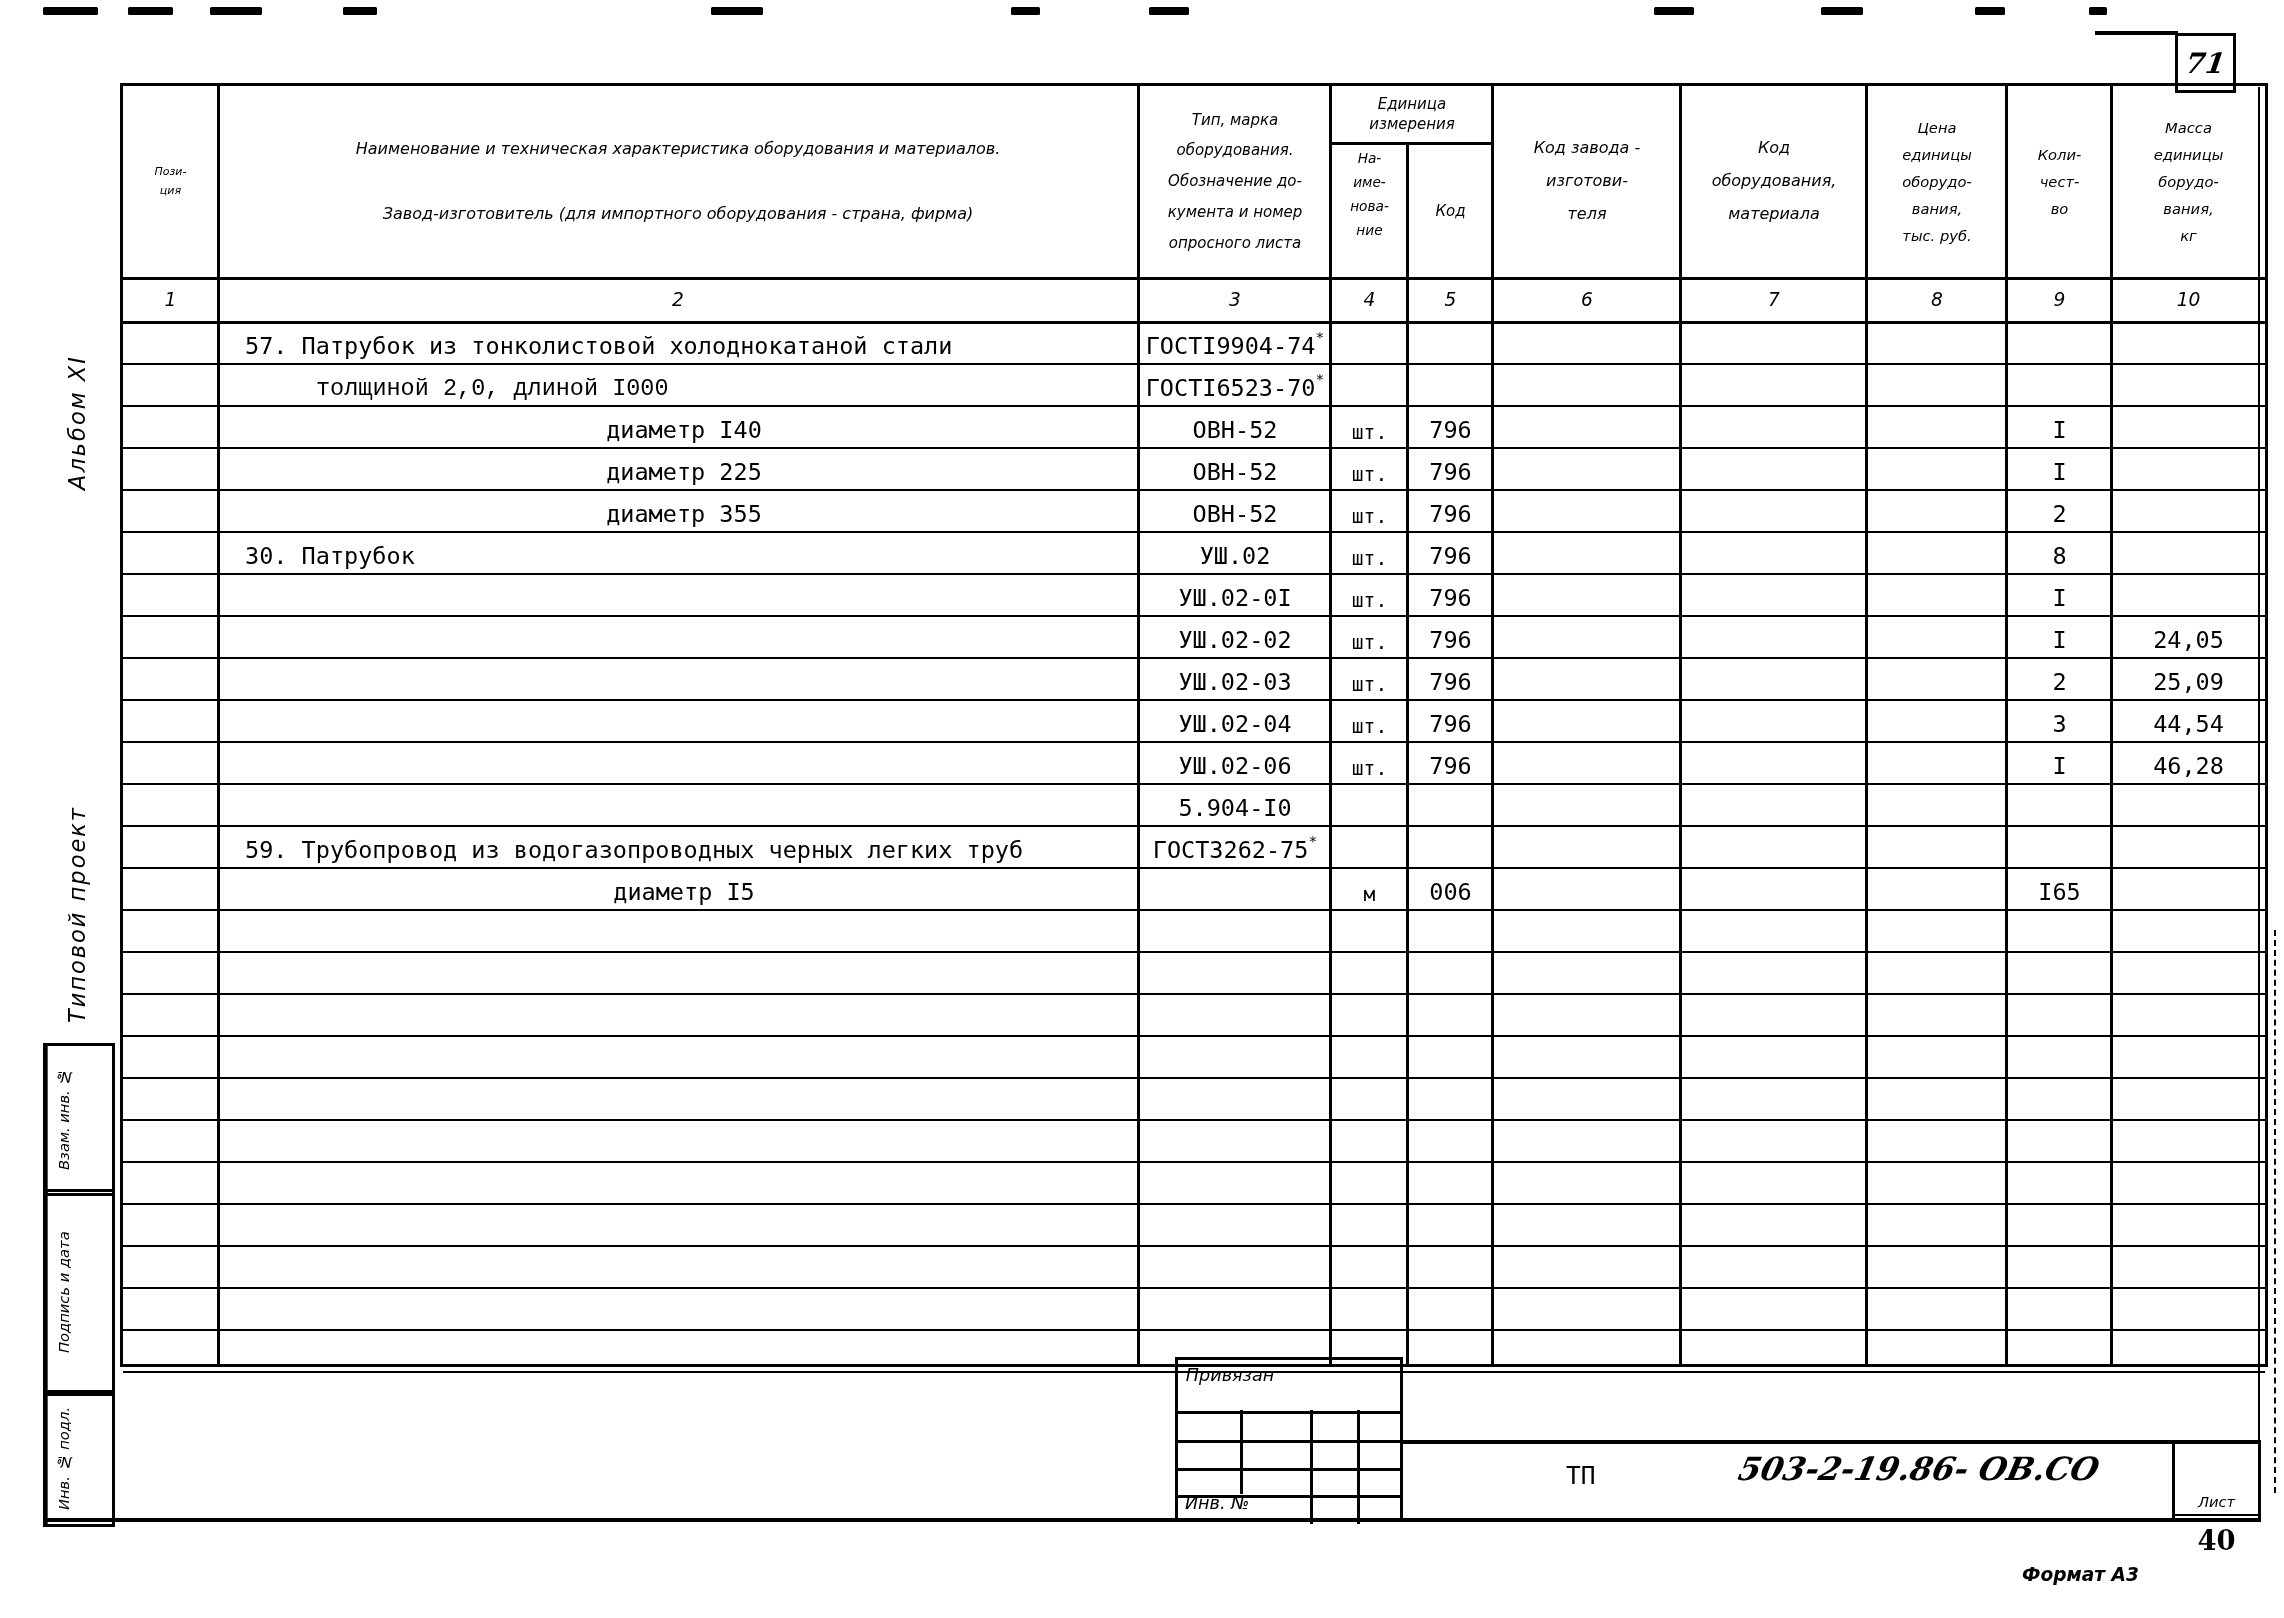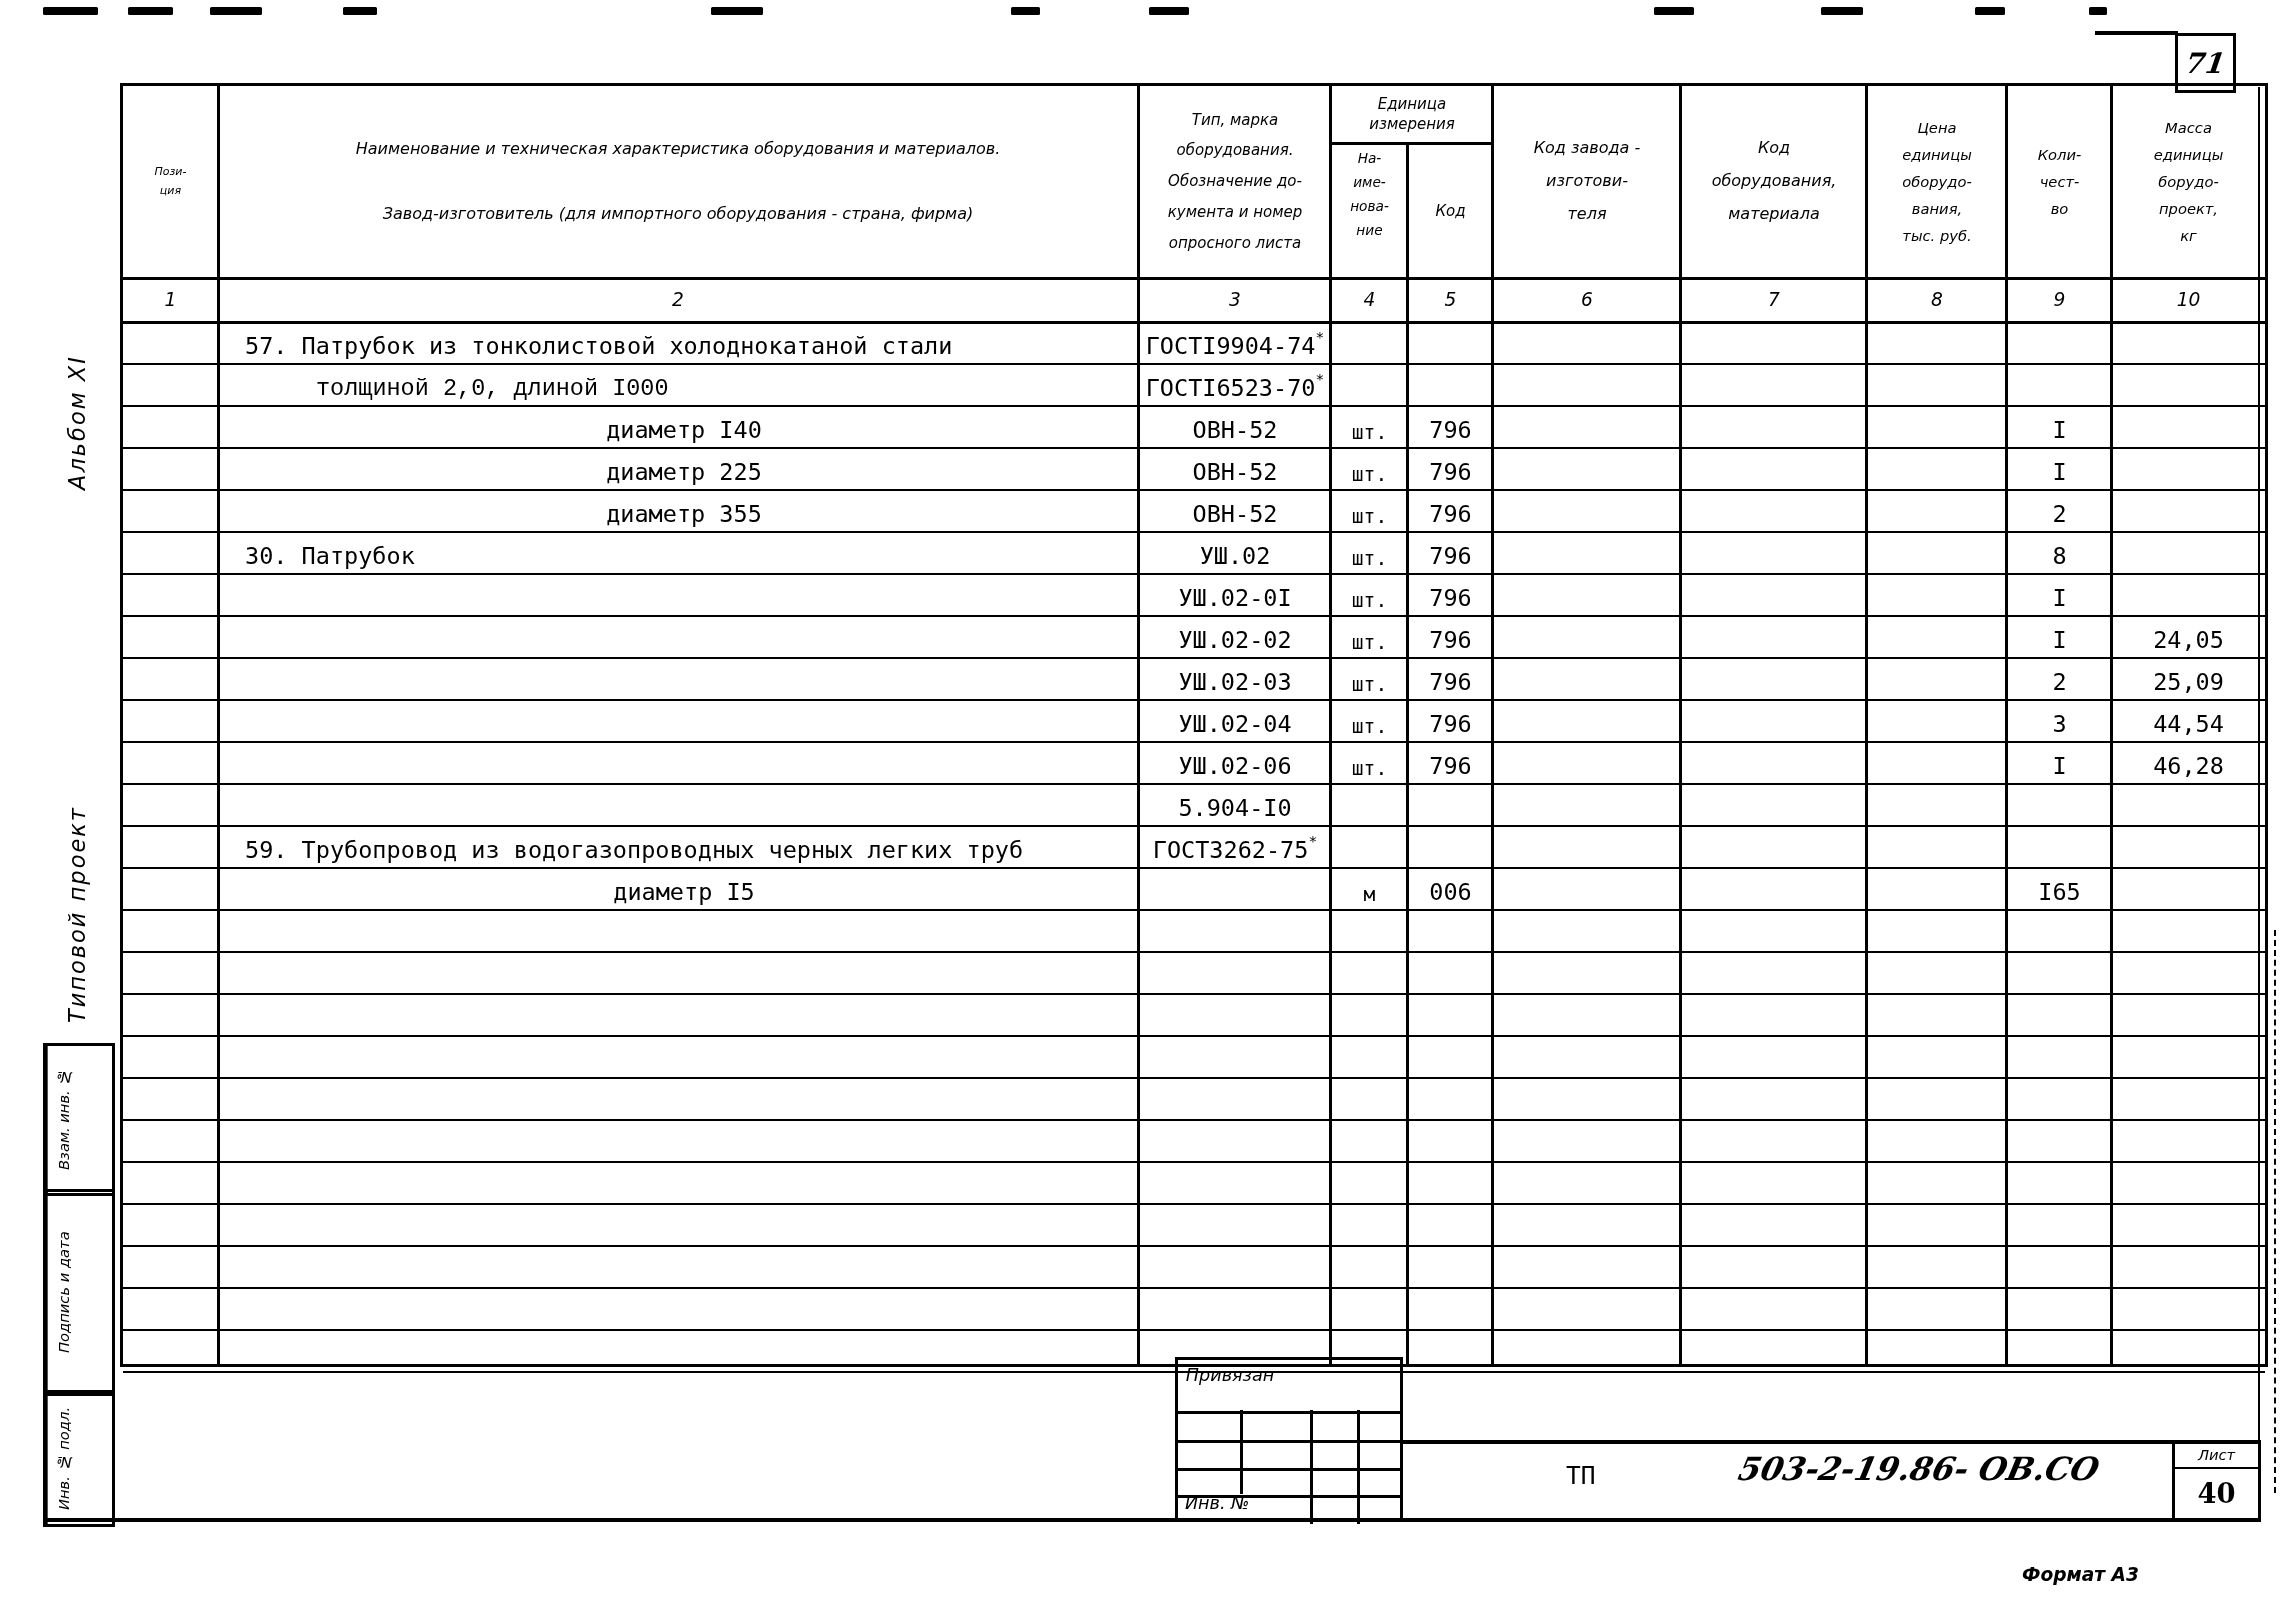--- a/index.html
+++ b/index.html
@@ -54,21 +54,21 @@
   .tb .gv{position:absolute;width:2.9px;background:#000;}
   .tb .inv{position:absolute;left:0;bottom:0;height:30px;display:flex;align-items:center;padding-left:6.9px;
            font-family:"DejaVu Sans",sans-serif;font-style:italic;font-size:17.6px;}
   .band-top{position:absolute;left:1402px;top:1440px;width:859px;height:3.9px;background:#000;}
   .band-bottom{position:absolute;left:43px;top:1518px;width:2218px;height:4.4px;background:#000;}
   .tp{position:absolute;left:1566px;top:1461px;font-size:24.5px;}
   .docnum{position:absolute;left:1684px;top:1450px;width:470px;text-align:center;
           font-family:"DejaVu Serif",serif;font-style:italic;font-size:32px;font-weight:bold;transform:skewX(-12deg);}
   .sheetbox{position:absolute;left:2172px;top:1440px;width:89px;height:82px;border:3.4px solid #000;box-sizing:border-box;}
   .sheetbox .sl{height:25.5px;border-bottom:2.9px solid #000;display:flex;align-items:center;justify-content:center;
-          font-family:"DejaVu Sans",sans-serif;font-style:italic;font-size:14.7px;box-sizing:border-box;}
+          font-family:"DejaVu Sans",sans-serif;font-style:italic;font-size:14.7px;box-sizing:border-box;margin-top:47px;}
   .sheetbox .sn{height:49px;display:flex;align-items:center;justify-content:center;
           font-family:"DejaVu Serif",serif;font-size:27.4px;font-weight:bold;}
   .rightline{position:absolute;left:2258px;top:87px;width:2.4px;height:1434px;background:#000;}
   .rdash{position:absolute;left:2274px;top:930px;height:563px;border-left:2.4px dashed #000;}
   .fmt{position:absolute;left:2022px;top:1564px;font-family:"DejaVu Sans",sans-serif;
        font-style:italic;font-size:18.6px;font-weight:bold;}
 </style>
 </head>
 <body>
 
@@ -145,21 +145,21 @@
 единицы
 оборудо-
 вания,
 тыс. руб.</div>
     <div class="hcell" style="left:1884px;width:105px;font-size:14.7px;line-height:1.85">Коли-
 чест-
 во</div>
     <div class="hcell" style="left:1989px;width:153px;font-size:14.7px;line-height:1.85">Масса
 единицы
 борудо-
-проект,
+вания,
 кг</div>
 
     <div class="numrow">
       <div class="ncell" style="left:0;width:95px">1</div>
       <div class="ncell" style="left:95px;width:920px">2</div>
       <div class="ncell" style="left:1016px;width:192px">3</div>
       <div class="ncell" style="left:1208px;width:77px">4</div>
       <div class="ncell" style="left:1285px;width:85px">5</div>
       <div class="ncell" style="left:1370px;width:188px">6</div>
       <div class="ncell" style="left:1558px;width:186px">7</div>

